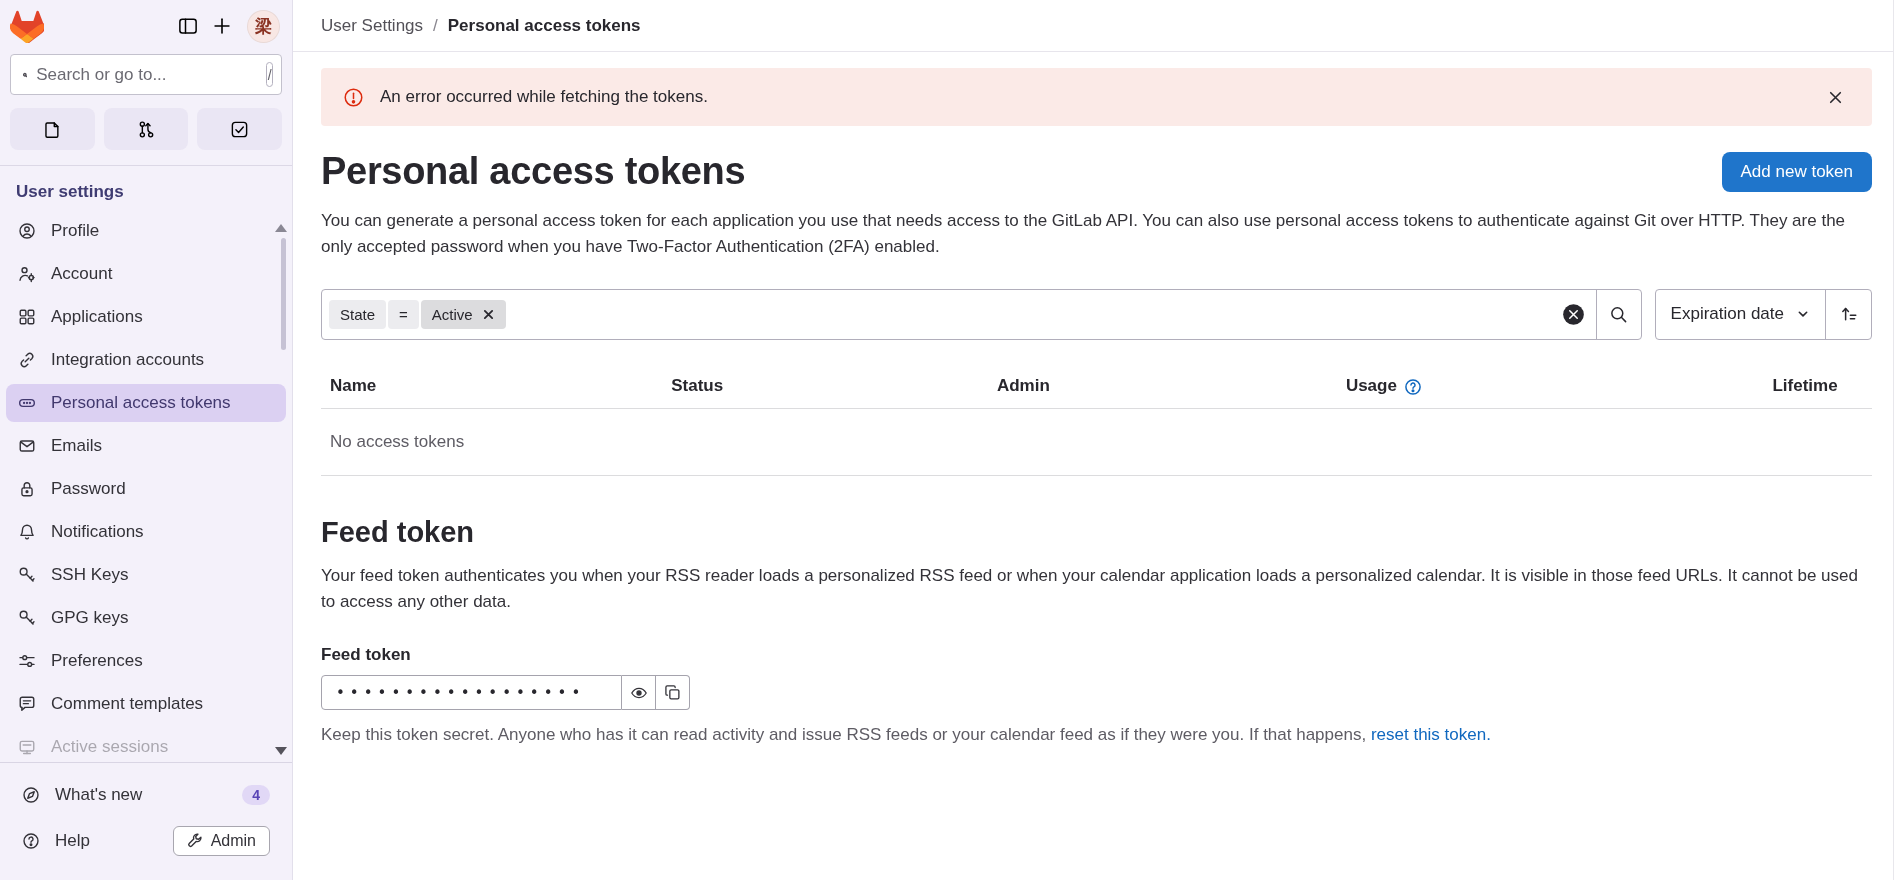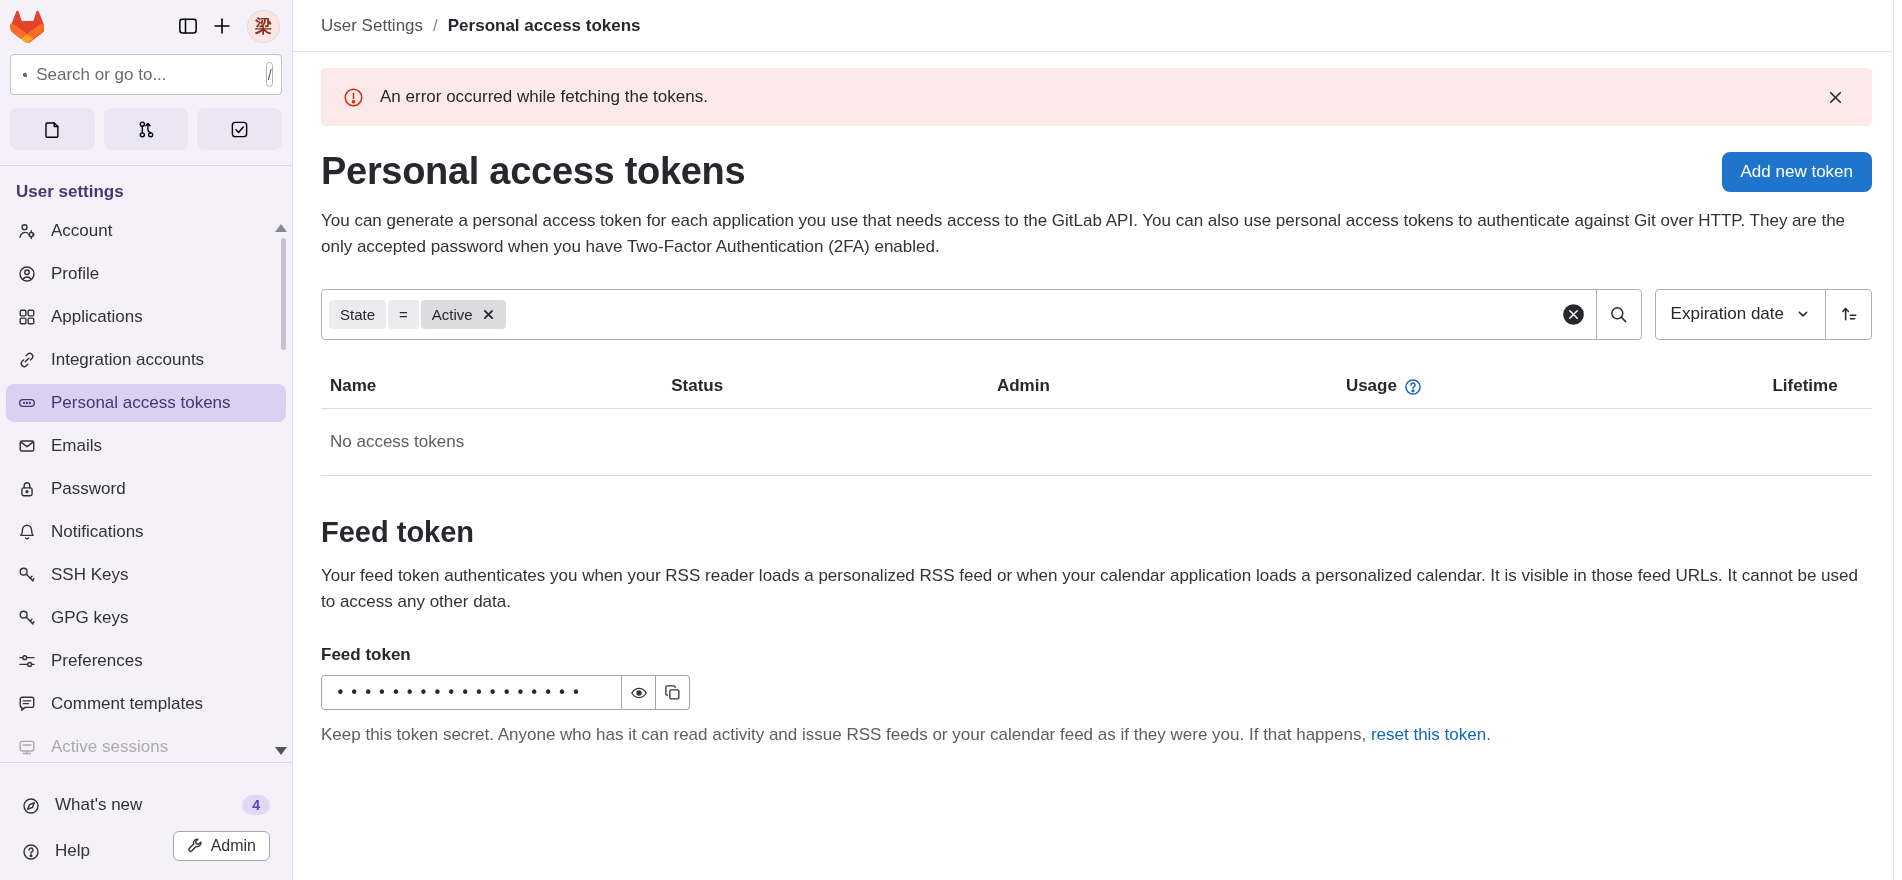--- a/index.html
+++ b/index.html
@@ -33,21 +33,21 @@
   .nav-item { height:38px; margin-bottom:5px; display:flex; align-items:center; gap:15px;
     padding:0 12px; border-radius:8px; font-size:17px; color:#333238; cursor:pointer; }
   .nav-item.active { background:#dbd0f2; color:#41386e; }
   .nav-item.faded { opacity:.38; }
   .ic { display:block; }
   .ic * { vector-effect:non-scaling-stroke; }
   svg.stroke { fill:none; stroke:currentColor; stroke-width:1.4; stroke-linecap:round; stroke-linejoin:round; }
 
   .sb-bottom { position:absolute; left:0; right:0; bottom:0; height:118px; background:#f4f1fa;
     border-top:1px solid #d9d5e4; padding:12px 10px 0; }
-  .sb-bottom-row { height:40px; display:flex; align-items:flex-end; gap:15px; padding:0 12px;
+  .sb-bottom-row { height:40px; display:flex; align-items:center; gap:15px; padding:0 12px;
     border-radius:8px; font-size:17px; color:#333238; cursor:pointer; margin-bottom:6px; }
   .badge { margin-left:auto; background:#e1d8f6; color:#5943b6; font-size:14px; font-weight:600;
     border-radius:11px; padding:2px 10px; }
   .admin-btn { margin-left:auto; height:30px; display:flex; align-items:center; gap:8px;
     background:#fff; border:1px solid #a8a6af; border-radius:6px; padding:0 13px; font-size:16px;
     color:#333238; cursor:pointer; font-family:"Liberation Sans", sans-serif; }
 
   
   .sb-scroll-up, .sb-scroll-down { position:absolute; right:5px; width:0; height:0; cursor:pointer;
     border-left:6px solid transparent; border-right:6px solid transparent; }
@@ -186,34 +186,34 @@
         </svg>
       </button>
     </div>
 
     <div class="sb-divider"></div>
     <div class="sb-section-title">User settings</div>
 
     <ul class="nav">
       <li class="nav-item">
         <svg class="ic stroke" width="18" height="18" viewBox="0 0 16 16">
+          <circle cx="8" cy="8" r="6.2"></circle>
+            <circle cx="8" cy="6.4" r="2"></circle>
+            <path d="M4.6 12.4a4.3 4.3 0 0 1 6.8 0"></path>
+        </svg>
+        <span>Profile</span>
+      </li>
+      <li class="nav-item">
+        <svg class="ic stroke" width="18" height="18" viewBox="0 0 16 16">
           <circle cx="5.8" cy="4.6" r="2.2"></circle>
             <path d="M1.8 13.6a4.6 4.6 0 0 1 6.6-3.9"></path>
           <circle cx="11.8" cy="11.2" r="1.9"></circle>
             <path d="M11.8 8.7v-1M11.8 14.7v-1M14.3 11.2h-1M10.3 11.2h-1"></path>
         </svg>
         <span>Account</span>
-      </li>
-      <li class="nav-item">
-        <svg class="ic stroke" width="18" height="18" viewBox="0 0 16 16">
-          <circle cx="8" cy="8" r="6.2"></circle>
-            <circle cx="8" cy="6.4" r="2"></circle>
-            <path d="M4.6 12.4a4.3 4.3 0 0 1 6.8 0"></path>
-        </svg>
-        <span>Profile</span>
       </li>
       <li class="nav-item">
         <svg class="ic stroke" width="18" height="18" viewBox="0 0 16 16">
           <rect x="2" y="2" width="5" height="5" rx="1"></rect>
             <rect x="9" y="2" width="5" height="5" rx="1"></rect>
           <rect x="2" y="9" width="5" height="5" rx="1"></rect>
             <rect x="9" y="9" width="5" height="5" rx="1"></rect>
         </svg>
         <span>Applications</span>
       </li>

